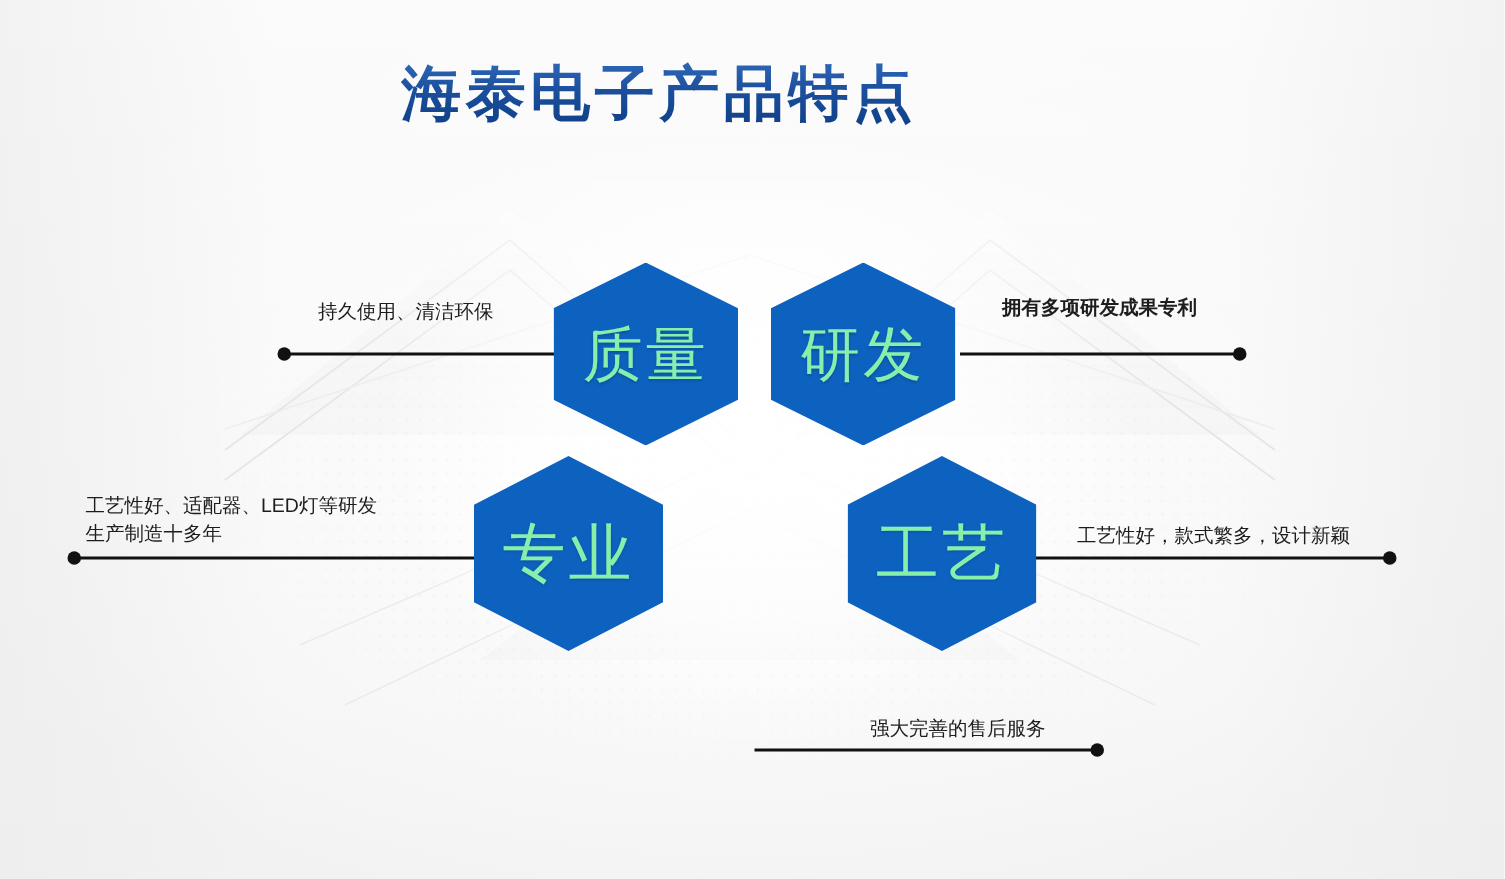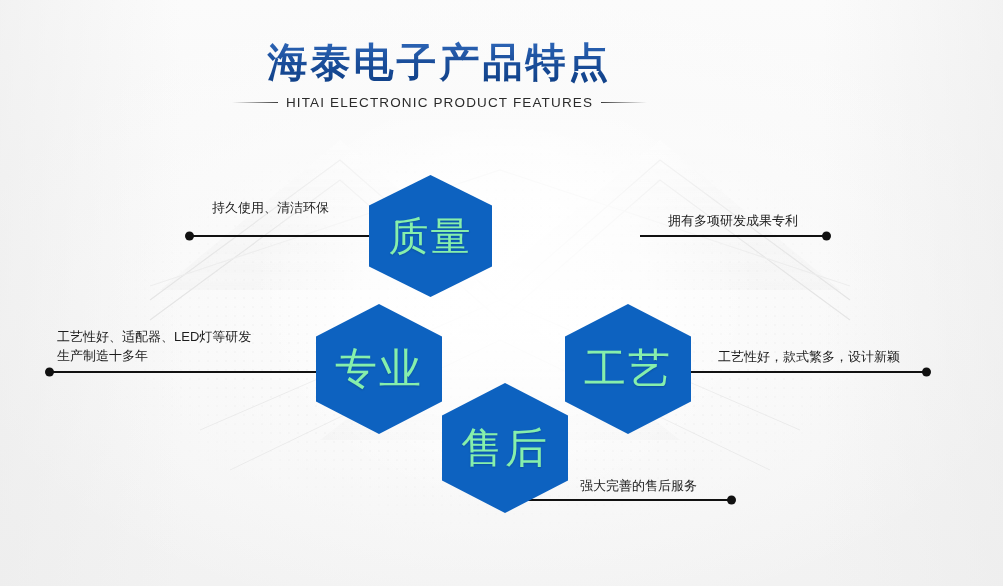--- a/index.html
+++ b/index.html
@@ -120,38 +120,33 @@
       <path d="M200 430 L500 300 L800 430"></path>
       <path d="M230 470 L500 340 L770 470"></path>
     </g>
   </svg>
 
   <div class="bg-glow"></div>
   <div class="bg-vignette"></div>
 
   <div class="header">
     <div class="title-cn">海泰电子产品特点</div>
-    <div class="subtitle-row">
-      <span class="sub-dash"></span>
-      <span class="subtitle-en">HITAI ELECTRONIC PRODUCT FEATURES</span>
-      <span class="sub-dash right"></span>
-    </div>
   </div>
 
   <div class="conn" style="left:188px;top:235px;width:192px;">
     <span class="knob left"></span>
   </div>
   <div class="conn-label" style="left:212px;top:199px;">
     <div>持久使用、清洁环保</div>
   </div>
 
   <div class="conn" style="left:640px;top:235px;width:188px;">
     <span class="knob right"></span>
   </div>
-  <div class="conn-label" style="left:668px;top:212px;">
+  <div class="conn-label" style="left:668px;top:196px;font-weight:bold;">
     <div>拥有多项研发成果专利</div>
   </div>
 
   <div class="conn" style="left:48px;top:371px;width:286px;">
     <span class="knob left"></span>
   </div>
   <div class="conn-label two-line" style="left:57px;top:327px;">
     <div>工艺性好、适配器、LED灯等研发</div>
     <div>生产制造十多年</div>
   </div>
@@ -167,26 +162,26 @@
     <span class="knob right"></span>
   </div>
   <div class="conn-label" style="left:580px;top:477px;">
     <div>强大完善的售后服务</div>
   </div>
 
   <div class="hex" style="left:369px;top:175px;width:123px;height:122px;">
     <span>质量</span>
   </div>
 
+  <div class="hex" style="left:514px;top:175px;width:123px;height:122px;">
+    <span>研发</span>
+  </div>
 
   <div class="hex big" style="left:316px;top:304px;width:126px;height:130px;">
     <span>专业</span>
   </div>
 
   <div class="hex big" style="left:565px;top:304px;width:126px;height:130px;">
     <span>工艺</span>
   </div>
 
-  <div class="hex big" style="left:442px;top:383px;width:126px;height:130px;">
-    <span>售后</span>
-  </div>
 
 </div>
 
 </body></html>

